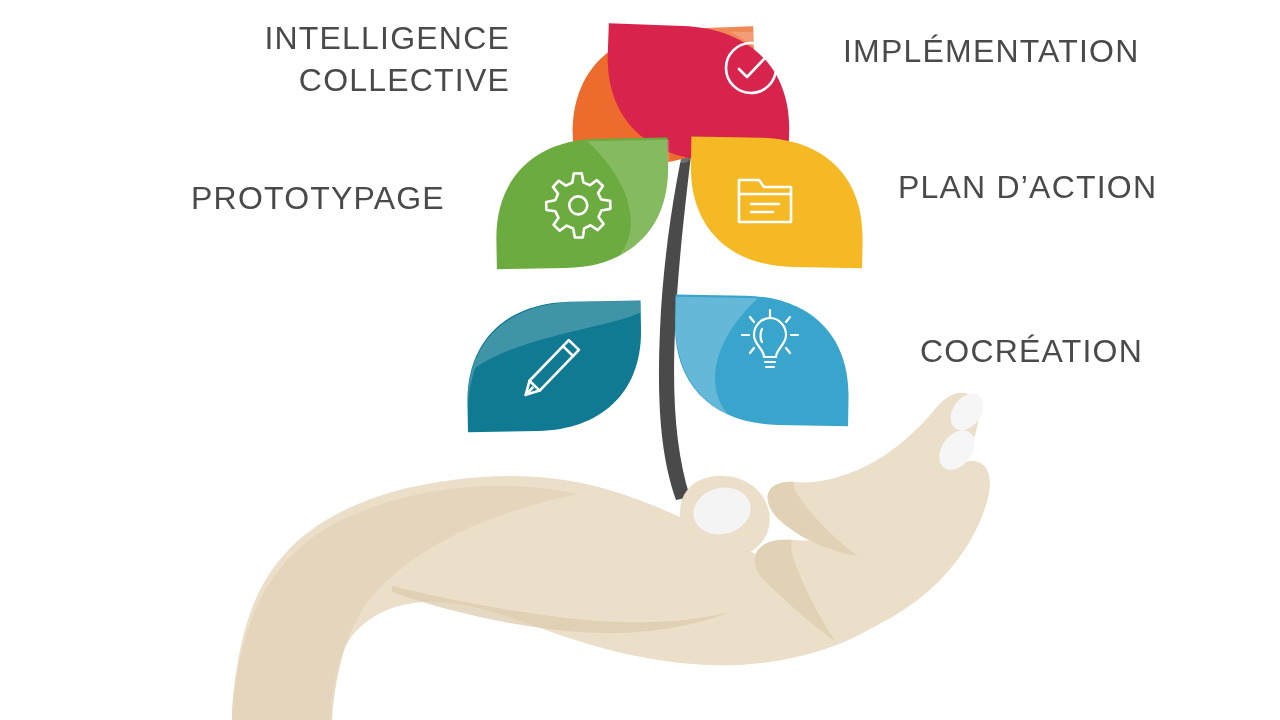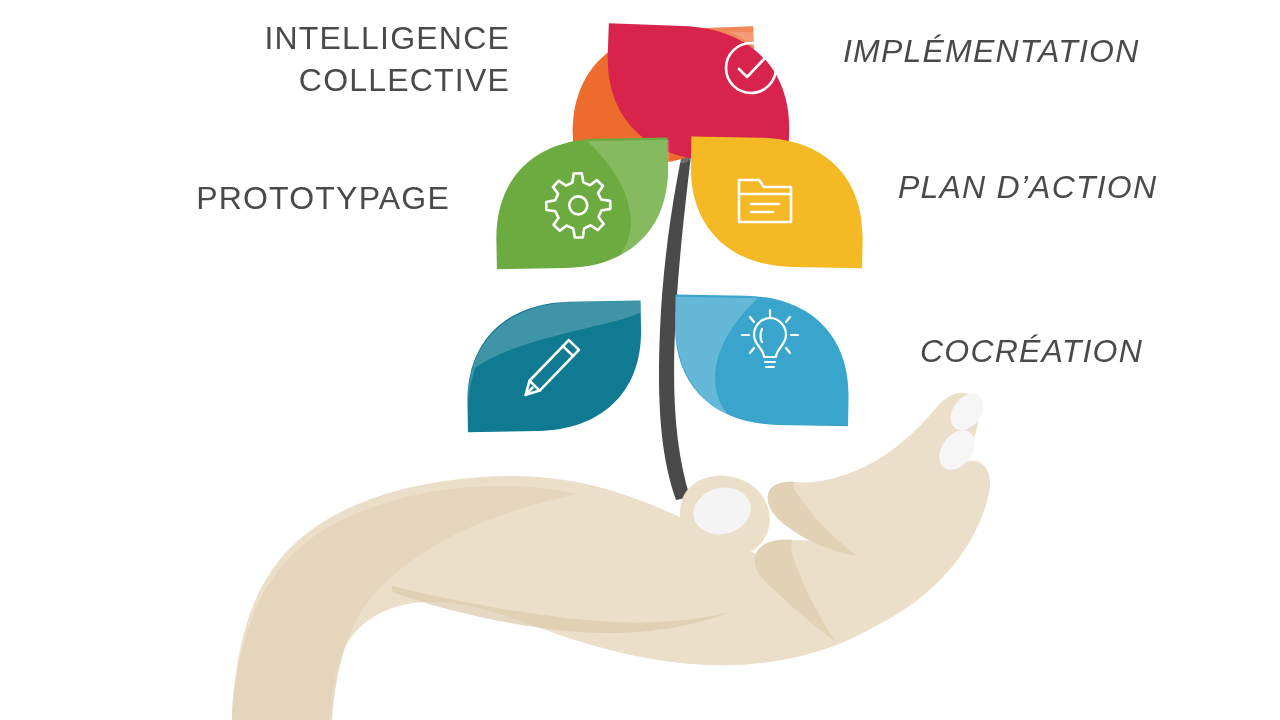--- a/index.html
+++ b/index.html
@@ -16,24 +16,24 @@
   .label{
     position:absolute;
     color:#4a4a4a;
     font-size:32px;
     letter-spacing:1.2px;
     line-height:1.3;
     font-weight:400;
     white-space:pre-line;
   }
   .label.right-align{text-align:right;}
-  .label.left-align{text-align:left;font-style:italic;}
+  .label.left-align{text-align:left;}
 
   #lbl-intelligence{left:180px;top:18px;width:330px;}
-  #lbl-prototypage{left:150px;top:178px;width:300px;}
+  #lbl-prototypage{left:168px;top:178px;width:300px;text-align:center;}
   #lbl-integration{left:100px;top:341px;width:318px;}
   #lbl-implementation{left:843px;top:31px;width:400px;}
   #lbl-plandaction{left:898px;top:167px;width:400px;}
   #lbl-cocreation{left:920px;top:331px;width:400px;}
 </style>
 </head>
 <body style="background: rgb(255, 255, 255);">
 
 <div id="stage">
 

